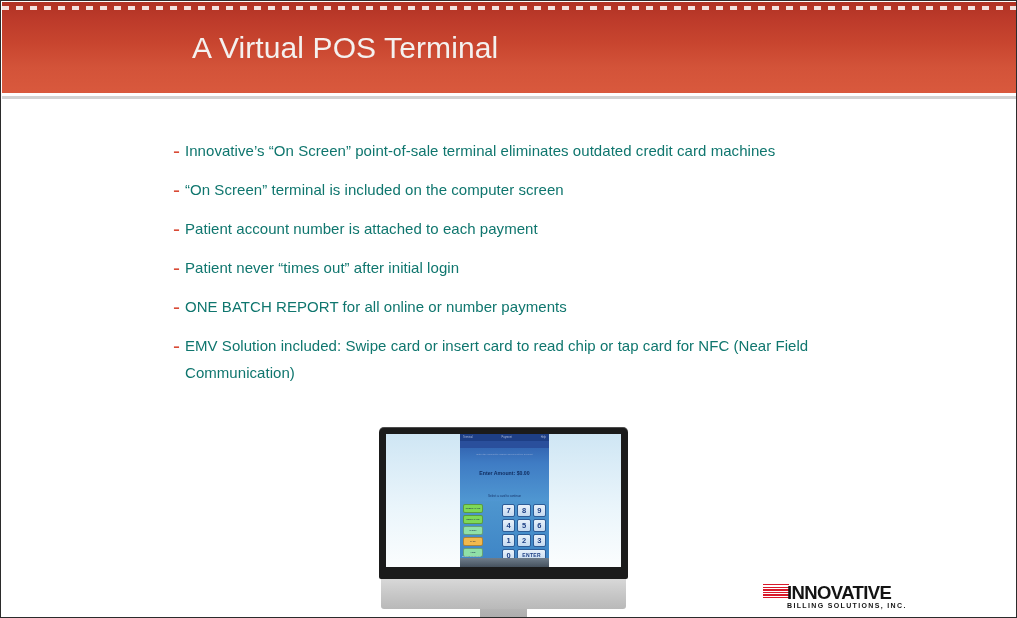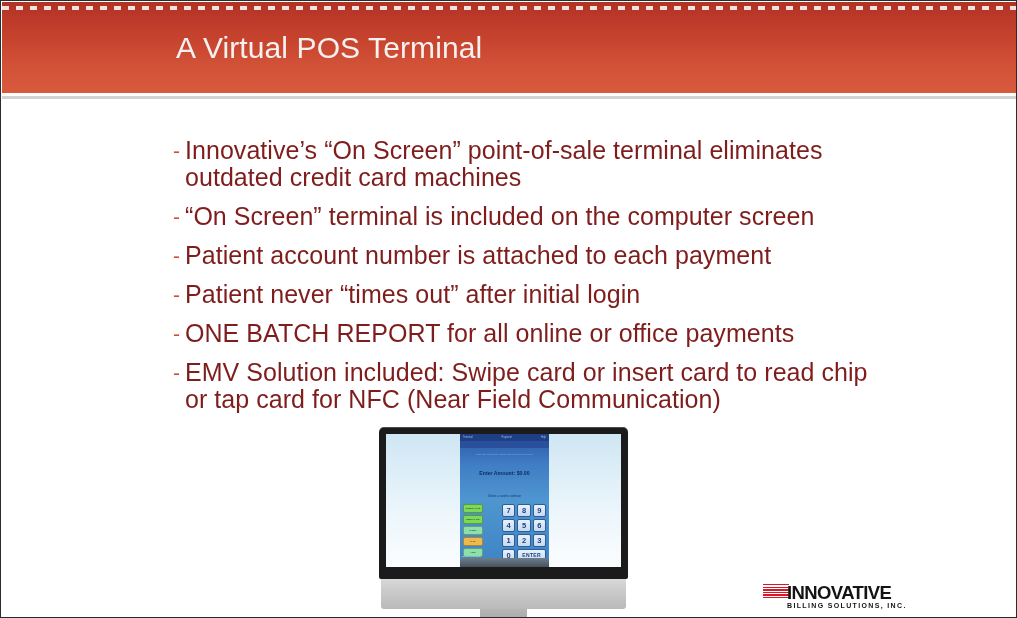--- a/index.html
+++ b/index.html
@@ -43,21 +43,21 @@
     height: 4px;
     background-image: repeating-linear-gradient(
         to right,
         rgba(255,255,255,0.85) 0px,
         rgba(255,255,255,0.85) 7px,
         rgba(255,255,255,0) 7px,
         rgba(255,255,255,0) 14px);
   }
   #page-title {
     position: absolute;
-    left: 174px;
+    left: 190px;
     top: 27px;
     font-size: 30px;
     line-height: 38px;
     color: #f4f1ef;
     letter-spacing: 0.1px;
     white-space: nowrap;
     text-align: right;
   }
   #banner-divider {
     position: absolute;
@@ -81,22 +81,22 @@
     margin-bottom: 12px;
   }
   .bullet-mark {
     color: #d94a36;
     font-size: 21px;
     line-height: 27px;
     width: 12px;
     flex: 0 0 12px;
   }
   .bullet-text {
-    color: #7f1d1d;
-    font-size: 25px;
+    color: #0f766e;
+    font-size: 15px;
     line-height: 27px;
     letter-spacing: 0.05px;
   }
 
   
   #monitor {
     position: absolute;
     left: 378px;
     top: 426px;
     width: 249px;
@@ -342,21 +342,21 @@
     <div class="bullet-row">
       <span class="bullet-mark">-</span>
       <span class="bullet-text">Patient account number is attached to each payment</span>
     </div>
     <div class="bullet-row">
       <span class="bullet-mark">-</span>
       <span class="bullet-text">Patient never “times out” after initial login</span>
     </div>
     <div class="bullet-row">
       <span class="bullet-mark">-</span>
-      <span class="bullet-text">ONE BATCH REPORT for all online or office payments</span>
+      <span class="bullet-text">ONE BATCH REPORT for all online or number payments</span>
     </div>
     <div class="bullet-row">
       <span class="bullet-mark">-</span>
       <span class="bullet-text">EMV Solution included: Swipe card or insert card to read chip or tap card for NFC (Near Field Communication)</span>
     </div>
   </div>
 
   <div id="monitor">
     <div id="monitor-bezel">
       <div id="monitor-screen">

